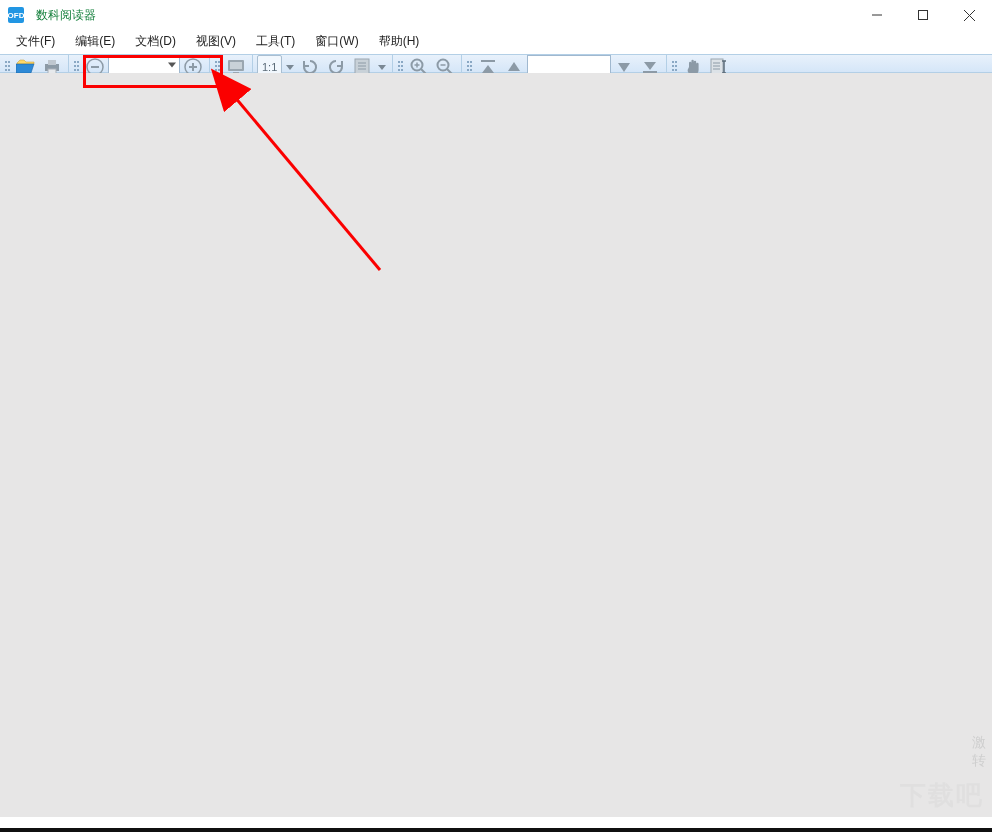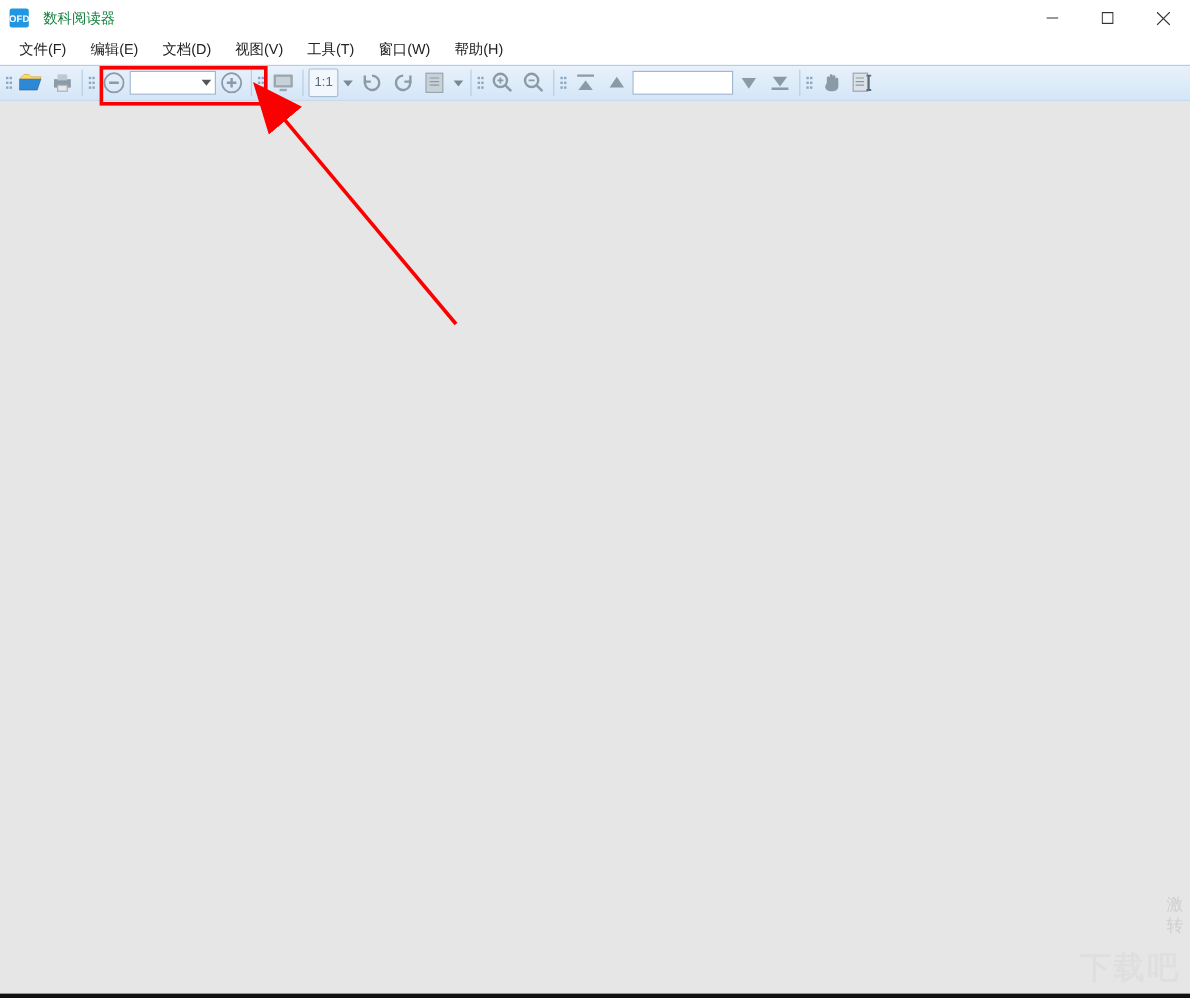--- a/index.html
+++ b/index.html
@@ -43,25 +43,25 @@
     height: 24px;
     display:flex; align-items:flex-start;
     padding-left: 6px;
     gap: 0;
   }
   .menubar .menu-item {
     padding: 3px 10px;
     color:#222;
   }
   .toolbar {
-    height: 30px;
+    height: 19px;
     background: linear-gradient(#e8f1fb, #d5e6f8);
     border-top: 1px solid #b3cfe6;
     border-bottom: 1px solid #b3cfe6;
-    display:flex; align-items:center;
+    display:flex; 
     padding: 0 3px;
     position: relative;
   }
   .tgrip {
     width: 6px; height: 22px;
     margin: 0 2px 0 2px;
     display:flex; flex-direction:column; justify-content:center;
     gap:2px;
   }
   .tgrip span {

